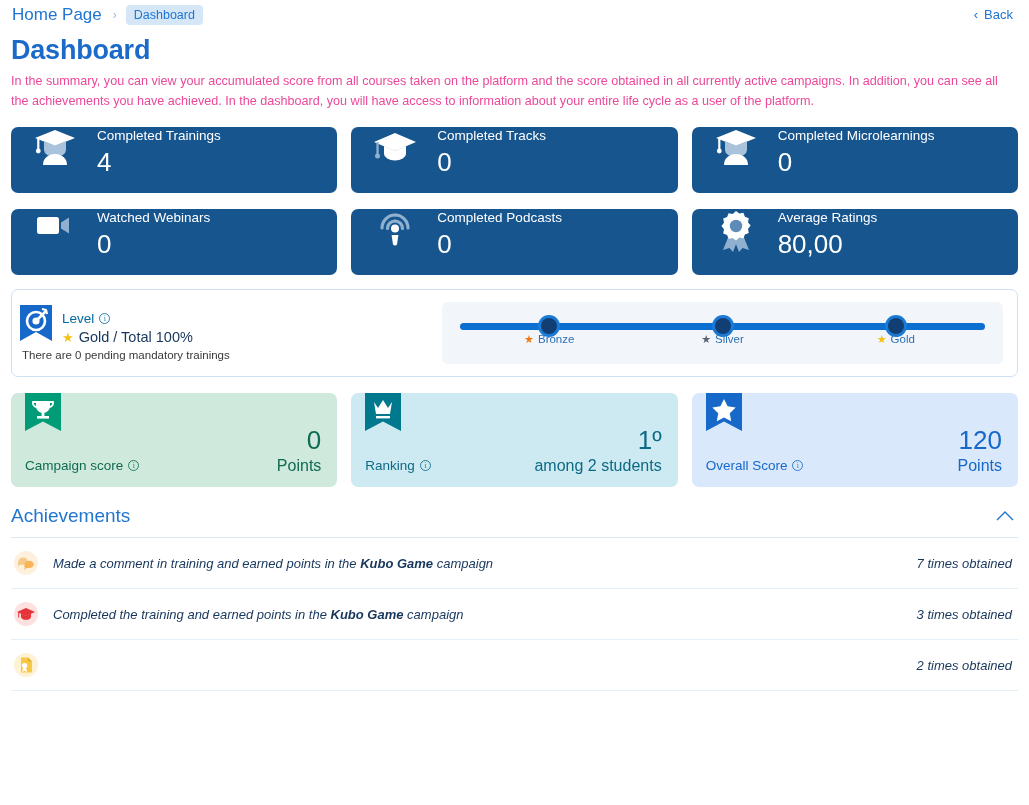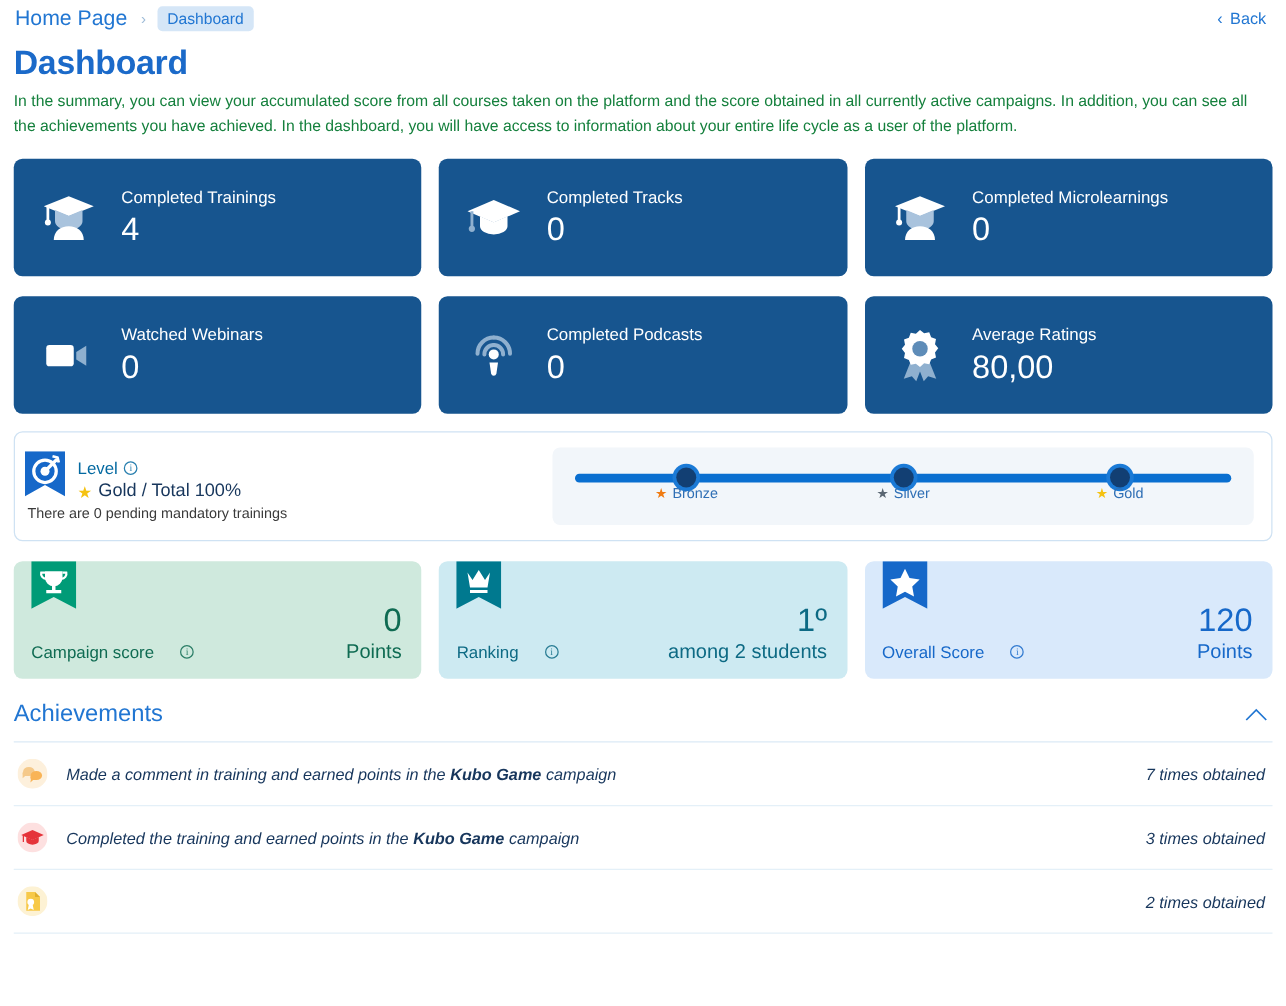--- a/index.html
+++ b/index.html
@@ -34,32 +34,32 @@
     color: #2176d2; font-size: 13px; cursor: pointer; padding-right: 6px;
   }
   .back-chev { font-size: 13px; line-height: 1; }
 
   
   h1.page-title {
     font-size: 27px; font-weight: 700; color: #1b6ac9;
     letter-spacing: -0.2px; margin: 6px 0 6px 5px;
   }
   .page-desc {
-    font-size: 12.6px; line-height: 1.55; color: #15803d;
+    font-size: 12.6px; line-height: 1.55; color: #ec4899;
     margin: 0 6px 0 5px; max-width: 1016px;
   }
 
   
   .card-grid {
     display: grid; grid-template-columns: repeat(3, 1fr);
     gap: 14px; margin: 16px 5px 0 5px;
   }
   .stat-card {
     background: #17558f; border-radius: 7px;
-    height: 94px; display: flex; align-items: center;
+    height: 66px; display: flex; align-items: flex-start;
     padding: 0 18px; gap: 16px; cursor: pointer;
   }
   .stat-icon { width: 52px; flex: 0 0 52px; display: flex; align-items: center; justify-content: center; }
   .stat-text { display: flex; flex-direction: column; justify-content: center; }
   .stat-label { color: #ffffff; font-size: 13.5px; line-height: 1.3; }
   .stat-value { color: #ffffff; font-size: 26px; font-weight: 400; line-height: 1.25; margin-top: 1px; }
 
   
   .level-panel {
     margin: 14px 5px 0 5px;
@@ -106,21 +106,21 @@
     display: grid; grid-template-columns: repeat(3, 1fr);
     gap: 14px; margin: 16px 5px 0 5px;
   }
   .score-card {
     border-radius: 7px; height: 94px; position: relative;
     padding: 0 16px; cursor: pointer;
   }
   .score-ribbon { position: absolute; left: 14px; top: 0; width: 36px; height: 44px; }
   .score-label {
     position: absolute; left: 14px; bottom: 14px;
-    font-size: 13.5px; display: flex; align-items: center; gap: 21px;
+    font-size: 13.5px; display: flex; align-items: center; gap: 5px;
   }
   .score-right {
     position: absolute; right: 16px; bottom: 12px;
     display: flex; flex-direction: column; align-items: flex-end;
   }
   .score-num { font-size: 26px; line-height: 1.1; font-weight: 400; }
   .score-unit { font-size: 16px; margin-top: 2px; }
 
   
   .ach-head {

